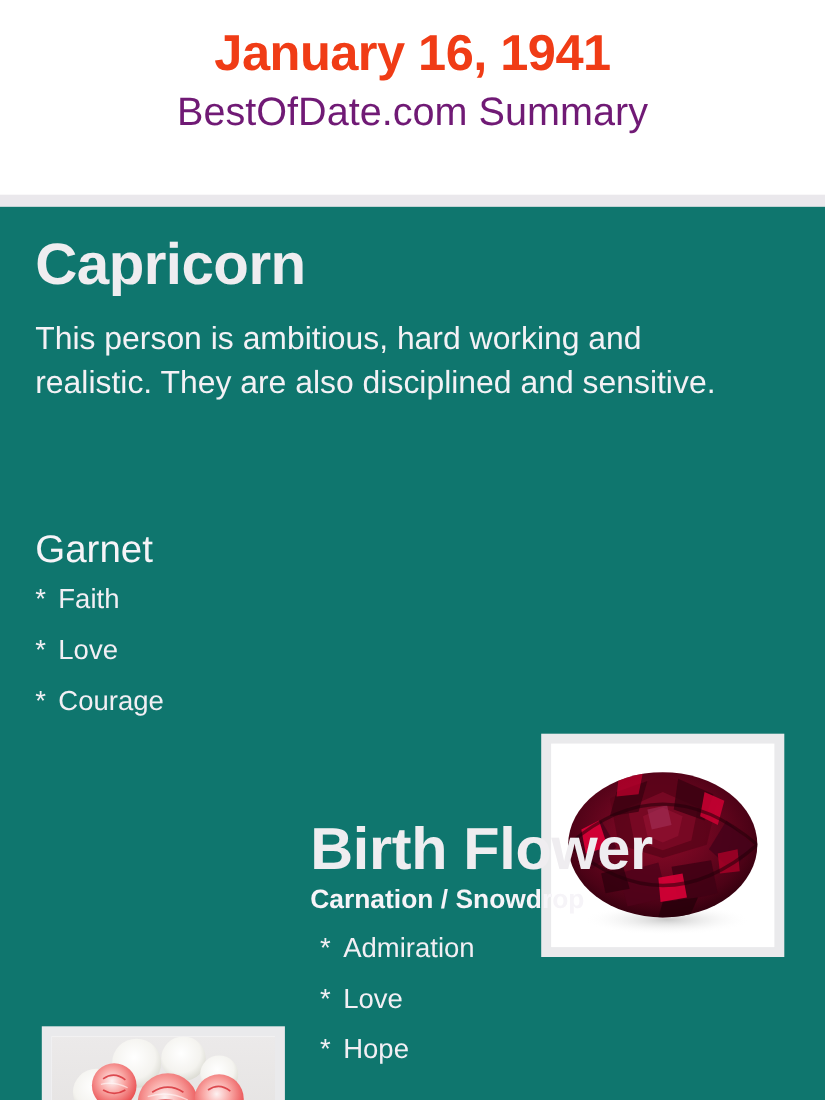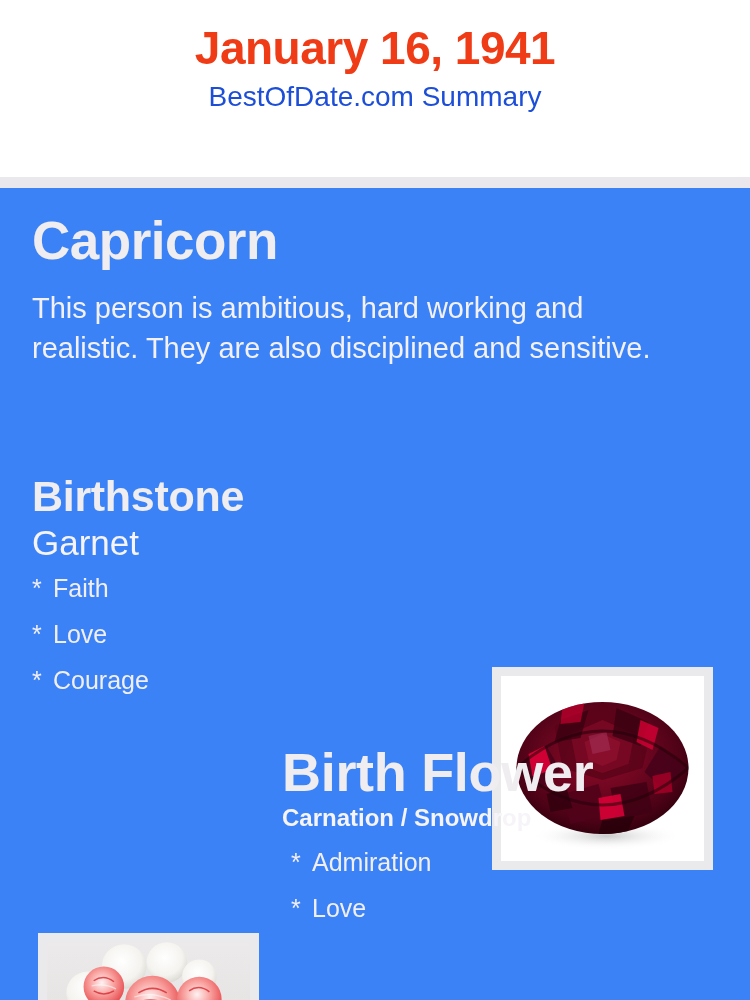--- a/index.html
+++ b/index.html
@@ -37,24 +37,24 @@
     padding-top: 24px;
     font-size: 46px;
     font-weight: bold;
     line-height: 1.05;
     color: #f03c16;
     letter-spacing: -0.5px;
   }
   .header-site {
     margin: 0;
     padding-top: 10px;
-    font-size: 28px;
+    font-size: 36px;
     font-weight: normal;
     line-height: 1.1;
-    color: #1d4ed8;
+    color: #701a75;
   }
   .header-weekday {
     margin: 0;
     padding-top: 9px;
     font-size: 24px;
     font-weight: normal;
     line-height: 1.1;
     color: #30414f;
   }
   .divider-band {
@@ -66,21 +66,21 @@
     background: #eae8ec;
   }
 
   
   .body-panel {
     position: absolute;
     left: 0;
     top: 188px;
     width: 750px;
     height: 812px;
-    background: #3b82f6;
+    background: #0f766e;
     box-sizing: border-box;
   }
 
   .zodiac-title {
     position: absolute;
     left: 32px;
     top: 26px;
     margin: 0;
     font-size: 53px;
     font-weight: bold;
@@ -206,21 +206,20 @@
     <div class="header-site">BestOfDate.com Summary</div>
   </div>
   <div class="divider-band"></div>
 
   <div class="body-panel">
 
     <h2 class="zodiac-title">Capricorn</h2>
     <p class="zodiac-desc">This person is ambitious, hard working and realistic. They are also disciplined and sensitive.</p>
 
     <div class="stone-block">
-      <h3 class="stone-title">Birthstone</h3>
       <div class="stone-name">Garnet</div>
       <ul class="bullet-list">
         <li class="bullet-item">
           <span class="bullet-star">*</span><span>Faith</span>
         </li>
         <li class="bullet-item">
           <span class="bullet-star">*</span><span>Love</span>
         </li>
         <li class="bullet-item">
           <span class="bullet-star">*</span><span>Courage</span>
@@ -370,17 +369,20 @@
     <div class="flower-block">
       <h3 class="flower-title">Birth Flower</h3>
       <div class="flower-name">Carnation / Snowdrop</div>
       <ul class="bullet-list">
         <li class="bullet-item">
           <span class="bullet-star">*</span><span>Admiration</span>
         </li>
         <li class="bullet-item">
           <span class="bullet-star">*</span><span>Love</span>
         </li>
+        <li class="bullet-item">
+          <span class="bullet-star">*</span><span>Hope</span>
+        </li>
       </ul>
     </div>
 
   </div>
 </div>
 
 </body></html>

